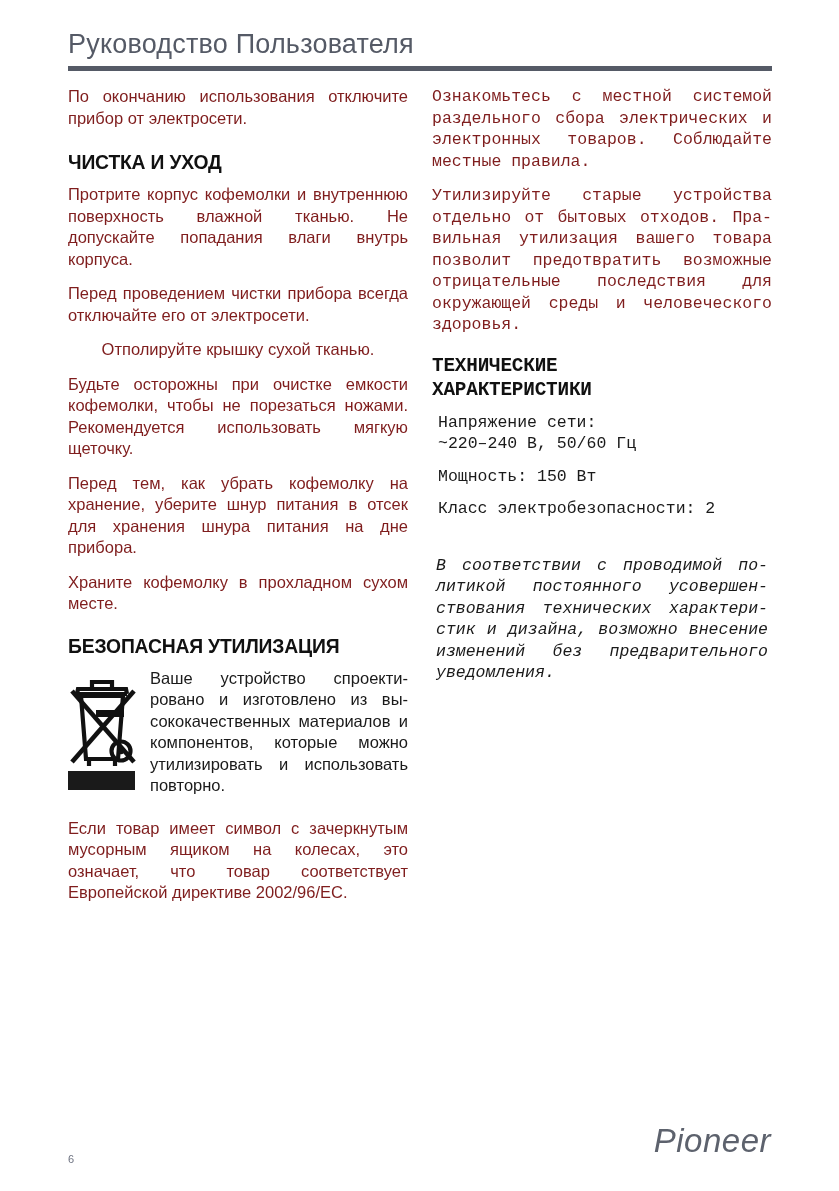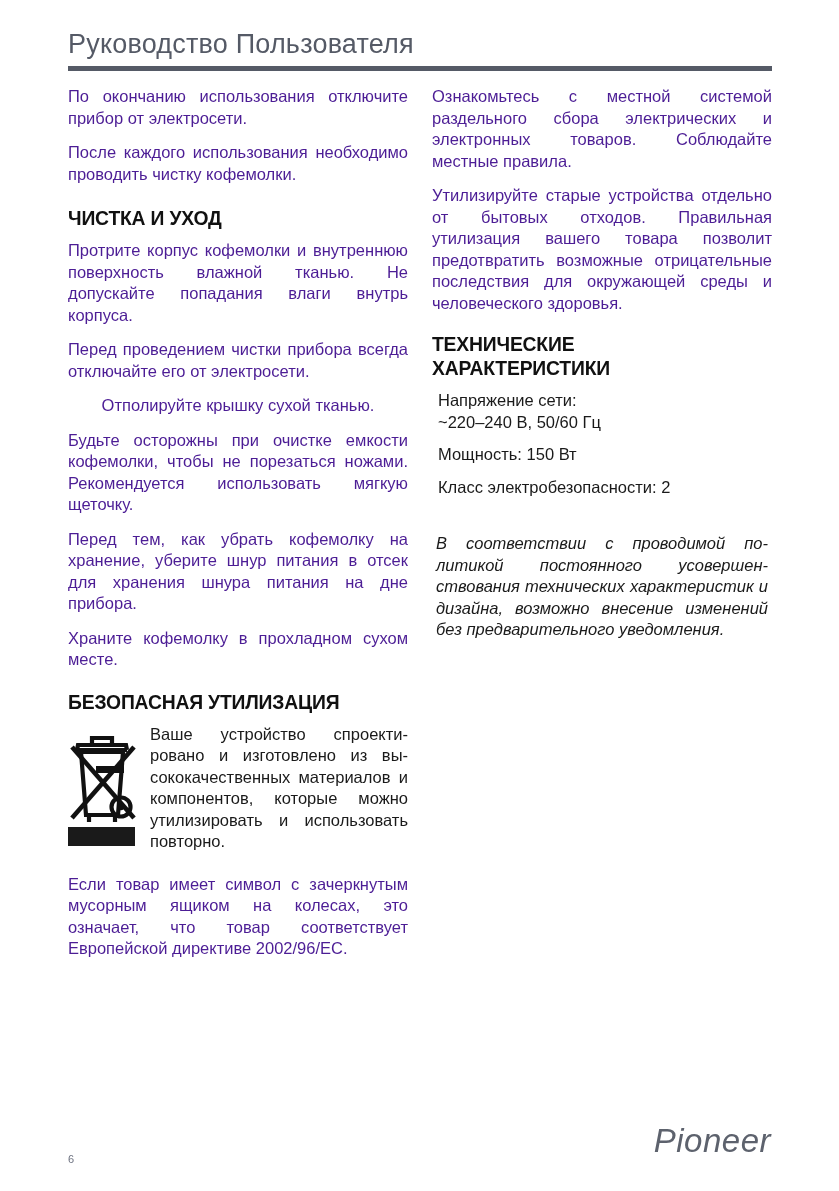--- a/index.html
+++ b/index.html
@@ -52,30 +52,30 @@
     top: 86px;
     width: 704px;
     height: 980px;
   }
   .col {
     position: absolute;
     top: 0;
     width: 340px;
   }
   .col-left  { left: 0; }
-  .col-right { left: 364px; }
+  .col-right { left: 364px; font-family: Liberation Mono, monospace; }
 
   p.body {
     margin: 0 0 13px 0;
     font-size: 16.5px;
     line-height: 21.5px;
     text-align: justify;
     text-justify: inter-word;
     hyphens: manual;
-    color: #4c1d95;
+    color: #7f1d1d;
   }
   p.body:last-child { margin-bottom: 4px; }
 
   p.body.nojust { text-align: center; }
 
   p.italic {
     font-style: italic;
     font-size: 16.5px;
     line-height: 21.5px;
     text-align: justify;
@@ -160,21 +160,20 @@
   <div class="header">
     <div class="page-title">Руководство Пользователя</div>
     <div class="header-rule"></div>
   </div>
 
   <div class="columns">
 
     <div class="col col-left">
 
       <p class="body">По окончанию использования от­ключите прибор от электросети.</p>
-      <p class="body">После каждого использования не­обходимо проводить чистку кофе­молки.</p>
 
       <h2 class="section-heading first">ЧИСТКА И УХОД</h2>
 
       <p class="body">Протрите корпус кофемолки и вну­треннюю поверхность влажной тка­нью. Не допускайте попадания вла­ги внутрь корпуса.</p>
       <p class="body">Перед проведением чистки прибо­ра всегда отключайте его от элек­тросети.</p>
       <p class="body nojust">Отполируйте крышку сухой тканью.</p>
       <p class="body">Будьте осторожны при очистке ем­кости кофемолки, чтобы не поре­заться ножами. Рекомендуется ис­пользовать мягкую щеточку.</p>
       <p class="body">Перед тем, как убрать кофемолку на хранение, уберите шнур питания в отсек для хранения шнура питания на дне прибора.</p>
       <p class="body">Храните кофемолку в прохладном сухом месте.</p>
 

